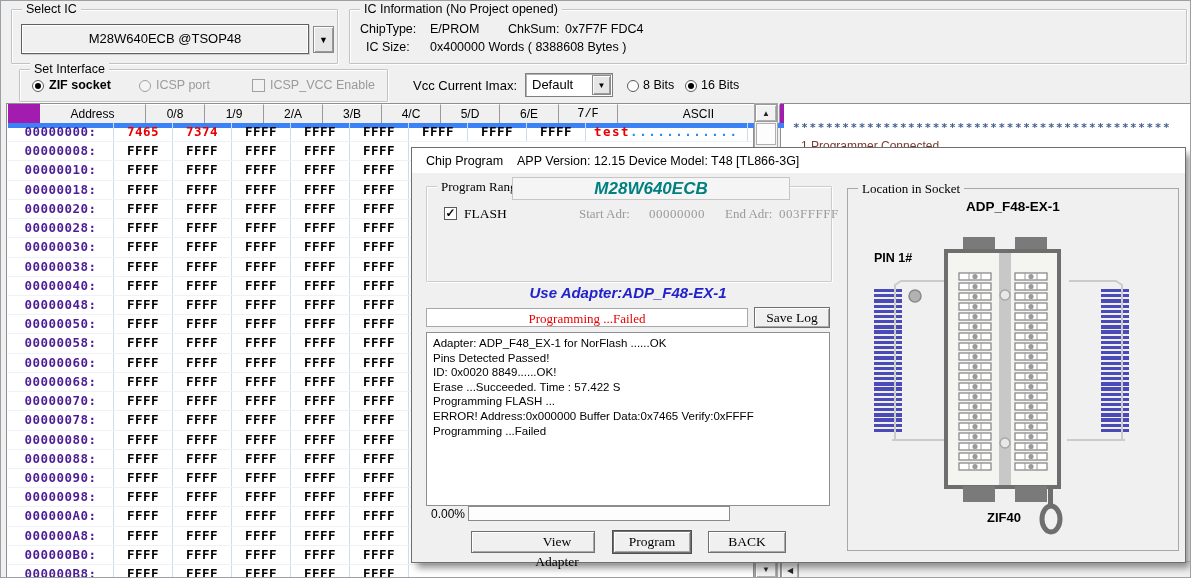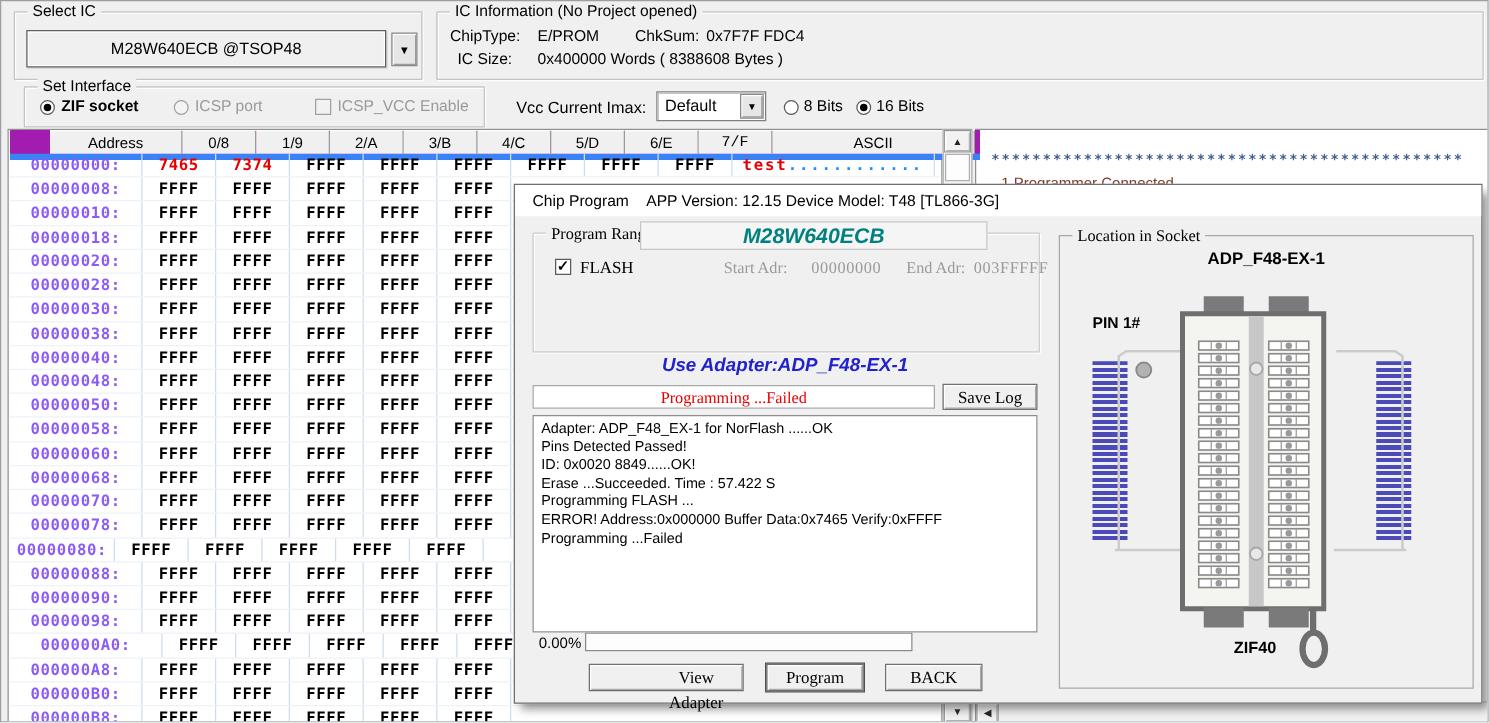--- a/index.html
+++ b/index.html
@@ -26,21 +26,21 @@
   .combo-btn{position:absolute;background:#e6e6e6;border:1px solid #8a8a8a;box-shadow:inset 1px 1px 0 #fff, inset -1px -1px 0 #9a9a9a;
        text-align:center;color:#000;box-sizing:border-box;}
   
   #hexwrap{position:absolute;left:5px;top:102px;width:748px;height:476px;background:#fff;border:1px solid #8f8f8f;box-sizing:border-box;z-index:2;}
   #hexhead{position:absolute;left:1px;top:0;height:19px;width:744px;display:flex;background:#a21caf;border-bottom:5px solid #3b82f6;padding-left:32px;}
   .hc{box-sizing:border-box;border-right:1px solid #9a9a9a;border-top:1px solid #fff;font-size:12px;line-height:18px;text-align:center;color:#000;background:#f0f0f0;}
   #hexbody{position:absolute;left:1px;top:19px;width:744px;}
   .hrow{display:flex;height:18.22px;line-height:18.22px;border-bottom:1px solid #edf2f8;}
   .cell{box-sizing:border-box;border-right:1px solid #cfdced;text-align:center;
         font-family:"DejaVu Sans Mono",monospace;font-weight:bold;font-size:12.5px;letter-spacing:0.5px;color:#000;}
-  .cell.addr{color:#8b5cf6;}
+  .cell.addr{color:#4c1d95;}
   .cell.red{color:#e80000;}
   .cell.ascii{text-align:left;padding-left:8px;letter-spacing:1.5px;}
   .ascii-red{color:#e80000;}
   .ascii-blue{color:#1e8fff;}
   
   .sb-btn{position:absolute;width:22px;height:18px;background:#f2f2f2;border:1px solid #9a9a9a;
           box-shadow:inset 1px 1px 0 #fff, inset -1px -1px 0 #b0b0b0;text-align:center;font-size:8px;line-height:17px;color:#222;box-sizing:border-box;}
   
   #dialog{position:absolute;left:410px;top:146px;width:775px;height:416px;background:#f0f0f0;border:1px solid #6f6f6f;
           box-shadow:5px 6px 7px -1px rgba(60,60,60,.55);box-sizing:border-box;z-index:10;}
@@ -238,21 +238,21 @@
         </div>
         <div class="hrow">
           <div class="cell addr" style="width: 106px;">00000078:</div>
           <div class="cell" style="width: 59px;">FFFF</div>
           <div class="cell" style="width: 59px;">FFFF</div>
           <div class="cell" style="width: 59px;">FFFF</div>
           <div class="cell" style="width: 59px;">FFFF</div>
           <div class="cell" style="width: 59px;">FFFF</div>
         </div>
         <div class="hrow">
-          <div class="cell addr" style="width: 84px;">00000080:</div>
+          <div class="cell addr" style="width: 106px;">00000080:</div>
           <div class="cell" style="width: 59px;">FFFF</div>
           <div class="cell" style="width: 59px;">FFFF</div>
           <div class="cell" style="width: 59px;">FFFF</div>
           <div class="cell" style="width: 59px;">FFFF</div>
           <div class="cell" style="width: 59px;">FFFF</div>
         </div>
         <div class="hrow">
           <div class="cell addr" style="width: 106px;">00000088:</div>
           <div class="cell" style="width: 59px;">FFFF</div>
           <div class="cell" style="width: 59px;">FFFF</div>
@@ -270,21 +270,21 @@
         </div>
         <div class="hrow">
           <div class="cell addr" style="width: 106px;">00000098:</div>
           <div class="cell" style="width: 59px;">FFFF</div>
           <div class="cell" style="width: 59px;">FFFF</div>
           <div class="cell" style="width: 59px;">FFFF</div>
           <div class="cell" style="width: 59px;">FFFF</div>
           <div class="cell" style="width: 59px;">FFFF</div>
         </div>
         <div class="hrow">
-          <div class="cell addr" style="width: 122px;">000000A0:</div>
+          <div class="cell addr" style="width: 106px;">000000A0:</div>
           <div class="cell" style="width: 59px;">FFFF</div>
           <div class="cell" style="width: 59px;">FFFF</div>
           <div class="cell" style="width: 59px;">FFFF</div>
           <div class="cell" style="width: 59px;">FFFF</div>
           <div class="cell" style="width: 59px;">FFFF</div>
         </div>
         <div class="hrow">
           <div class="cell addr" style="width: 106px;">000000A8:</div>
           <div class="cell" style="width: 59px;">FFFF</div>
           <div class="cell" style="width: 59px;">FFFF</div>

